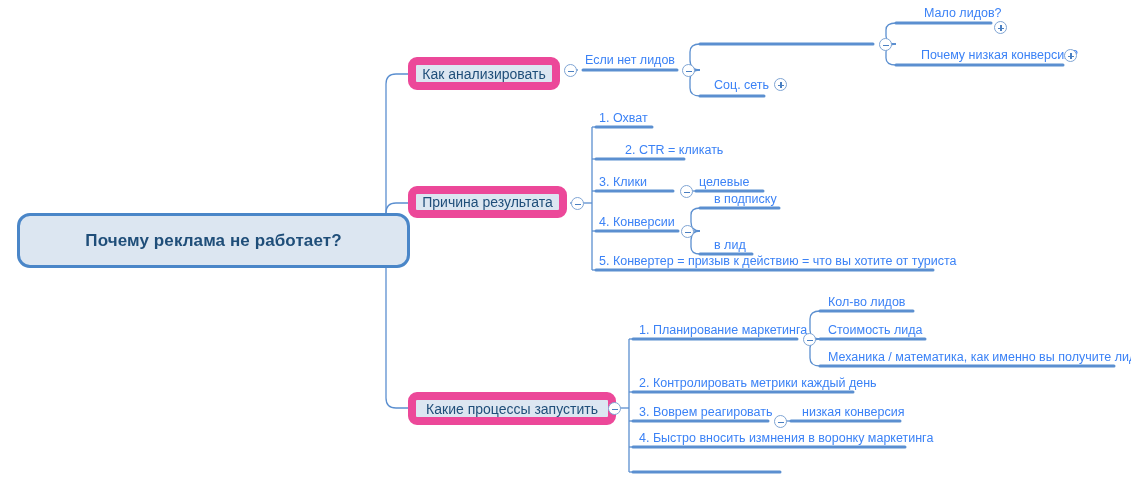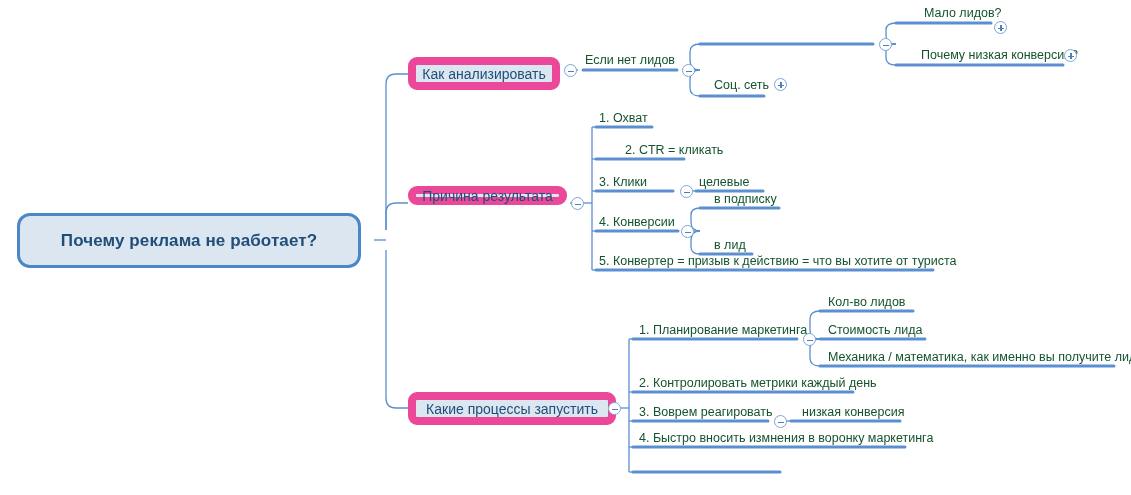--- a/index.html
+++ b/index.html
@@ -63,21 +63,21 @@
   }
 
   
   .topic {
     position: absolute;
     z-index: 4;
     white-space: nowrap;
   }
   .topic .label {
     display: block;
-    color: #14532d;
+    color: #3b82f6;
     font-size: 12.5px;
     line-height: 15px;
     padding: 0 2px 2px 2px;
   }
 
   
   .toggle {
     position: absolute;
     width: 13px;
     height: 13px;
@@ -214,21 +214,21 @@
     </g>
 
     <g fill="none" stroke="#5b8fd0" stroke-width="1.3">
       <path d="M783,421 L791,421"></path>
     </g>
     <g fill="none" stroke="#5b8fd0" stroke-width="3" stroke-linecap="round">
       <path d="M791,421 L900,421"></path>
     </g>
   </svg>
 
-  <div class="root-node" style="left:17px; top:213px; width:344px; height:55px;">
+  <div class="root-node" style="left:17px; top:213px; width:393px; height:55px;">
     <span>Почему реклама не работает?</span>
   </div>
 
   <div class="branch-node" style="left:408px; top:57px; width:152px; height:33px;">
     <span>Как анализировать</span>
   </div>
   <div class="toggle" style="left:564px; top:64px;"></div>
 
   <div class="topic" style="left:583px; top:53px; width:94px;">
     <span class="label">Если нет лидов</span>
@@ -245,21 +245,21 @@
   <div class="topic" style="left:919px; top:48px;">
     <span class="label">Почему низкая конверсия?</span>
   </div>
   <div class="toggle plus" style="left:1064px; top:49px;"></div>
 
   <div class="topic" style="left:712px; top:78px;">
     <span class="label">Соц. сеть</span>
   </div>
   <div class="toggle plus" style="left:774px; top:78px;"></div>
 
-  <div class="branch-node" style="left:408px; top:186px; width:159px; height:19px;">
+  <div class="branch-node" style="left:408px; top:186px; width:159px; height:32px;">
     <span>Причина результата</span>
   </div>
   <div class="toggle" style="left:571px; top:197px;"></div>
 
   <div class="topic" style="left:597px; top:111px;">
     <span class="label">1. Охват</span>
   </div>
 
   <div class="topic" style="left:597px; top:143px;margin-left:26px;">
     <span class="label">2. CTR = кликать</span>

